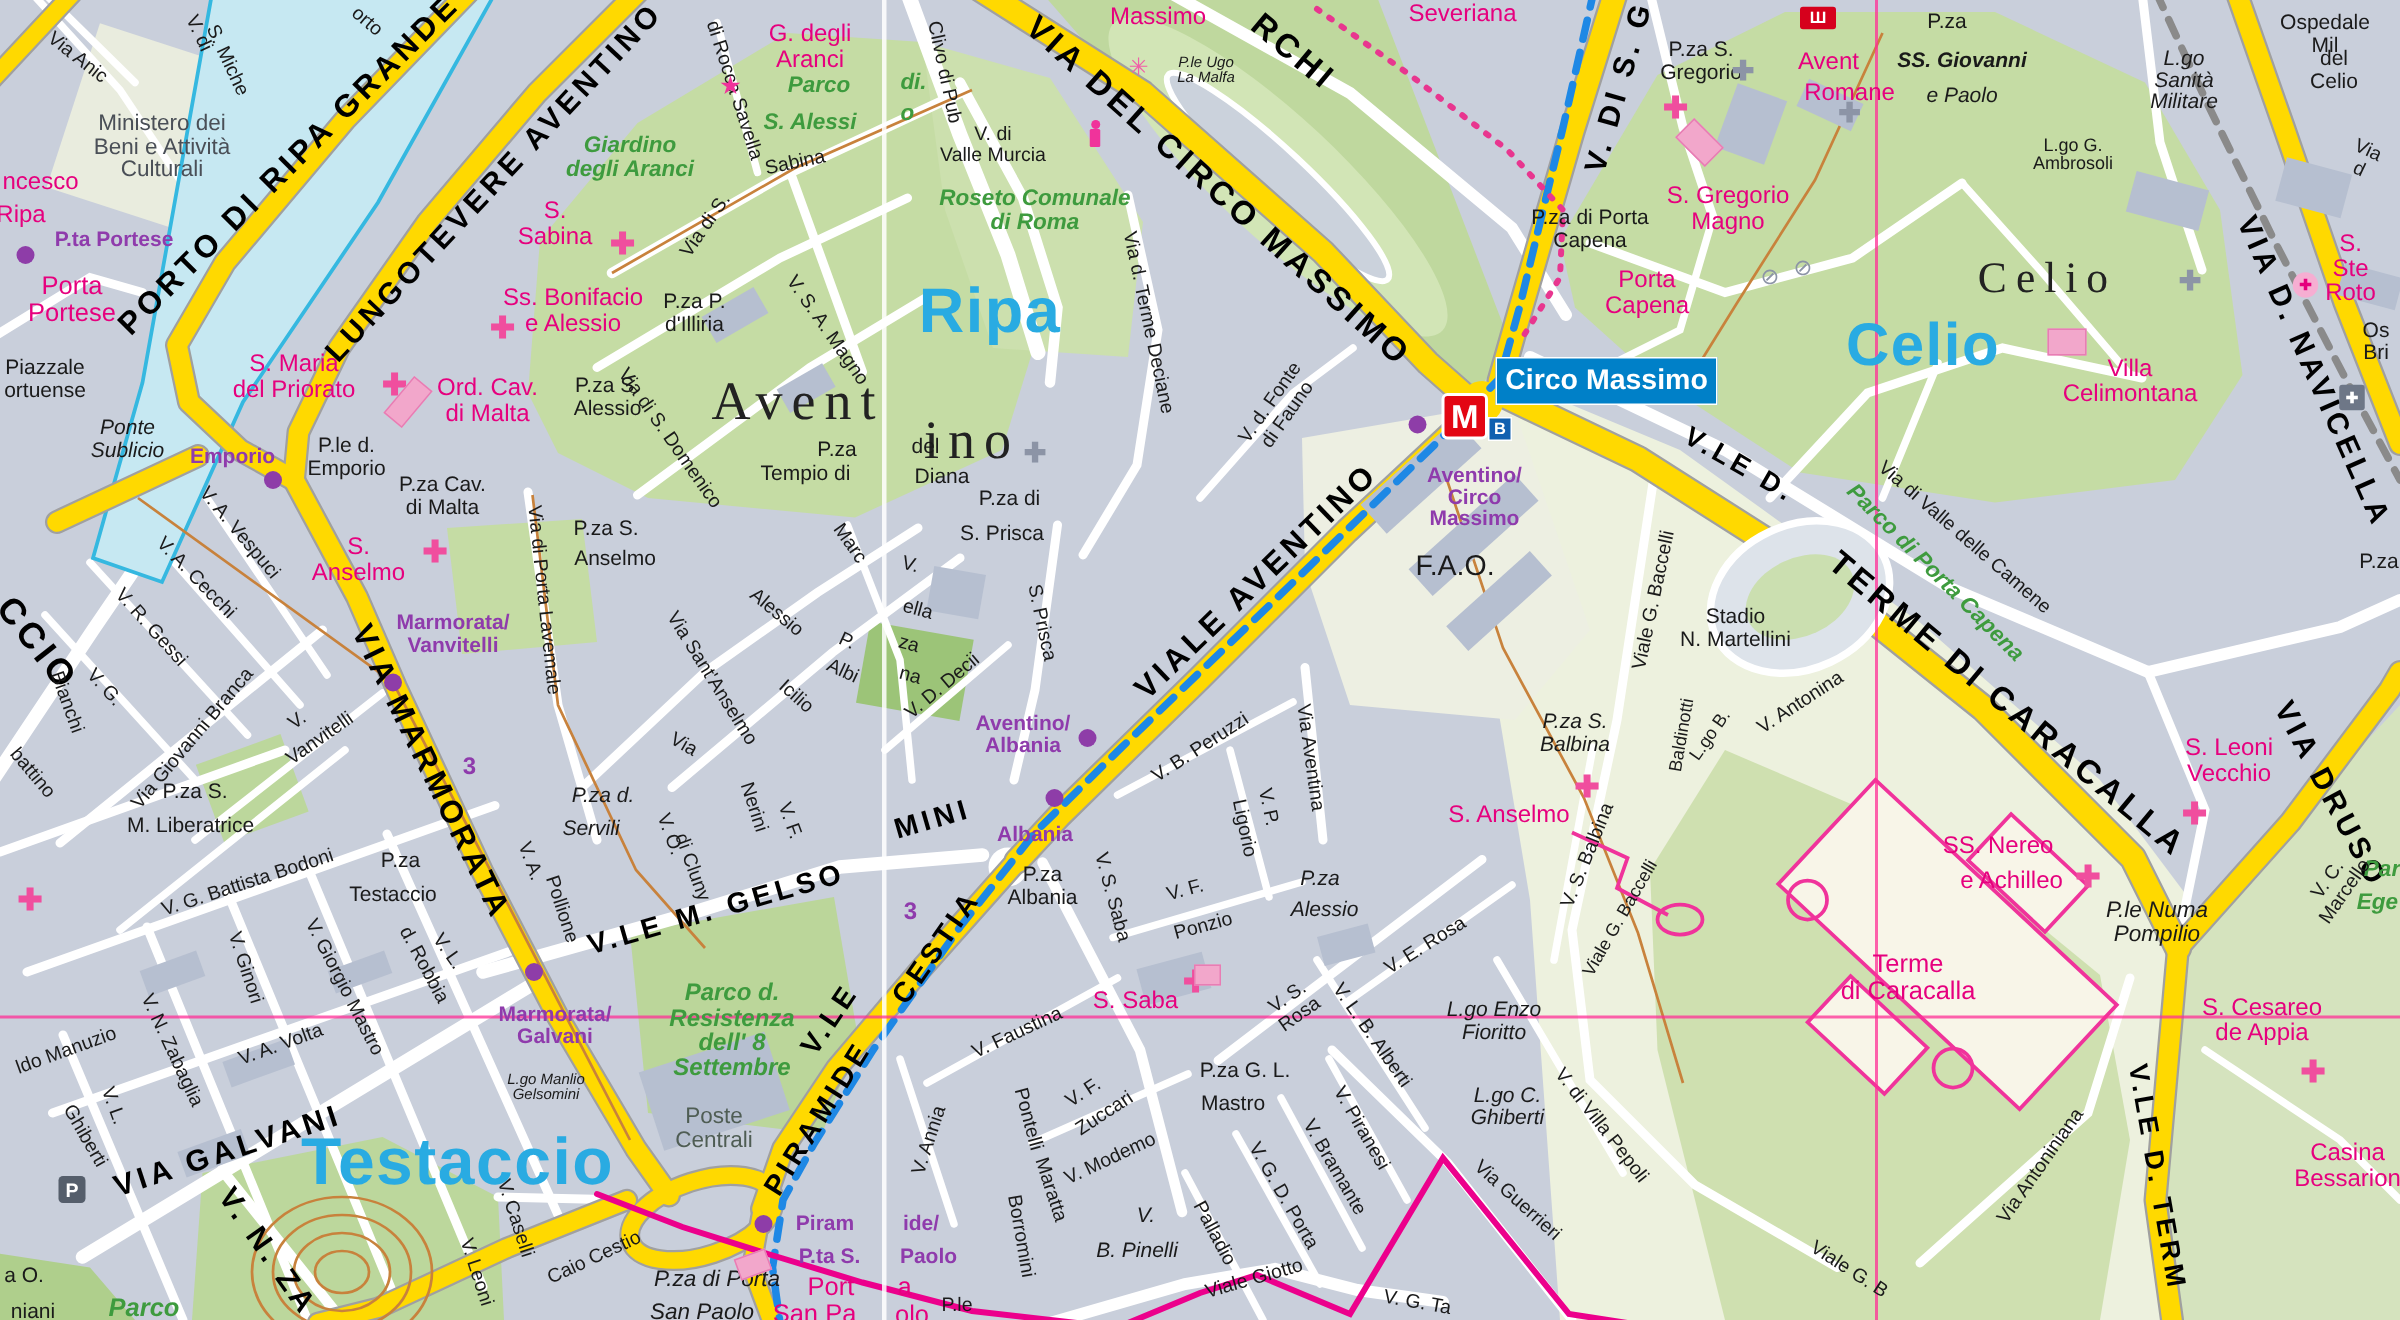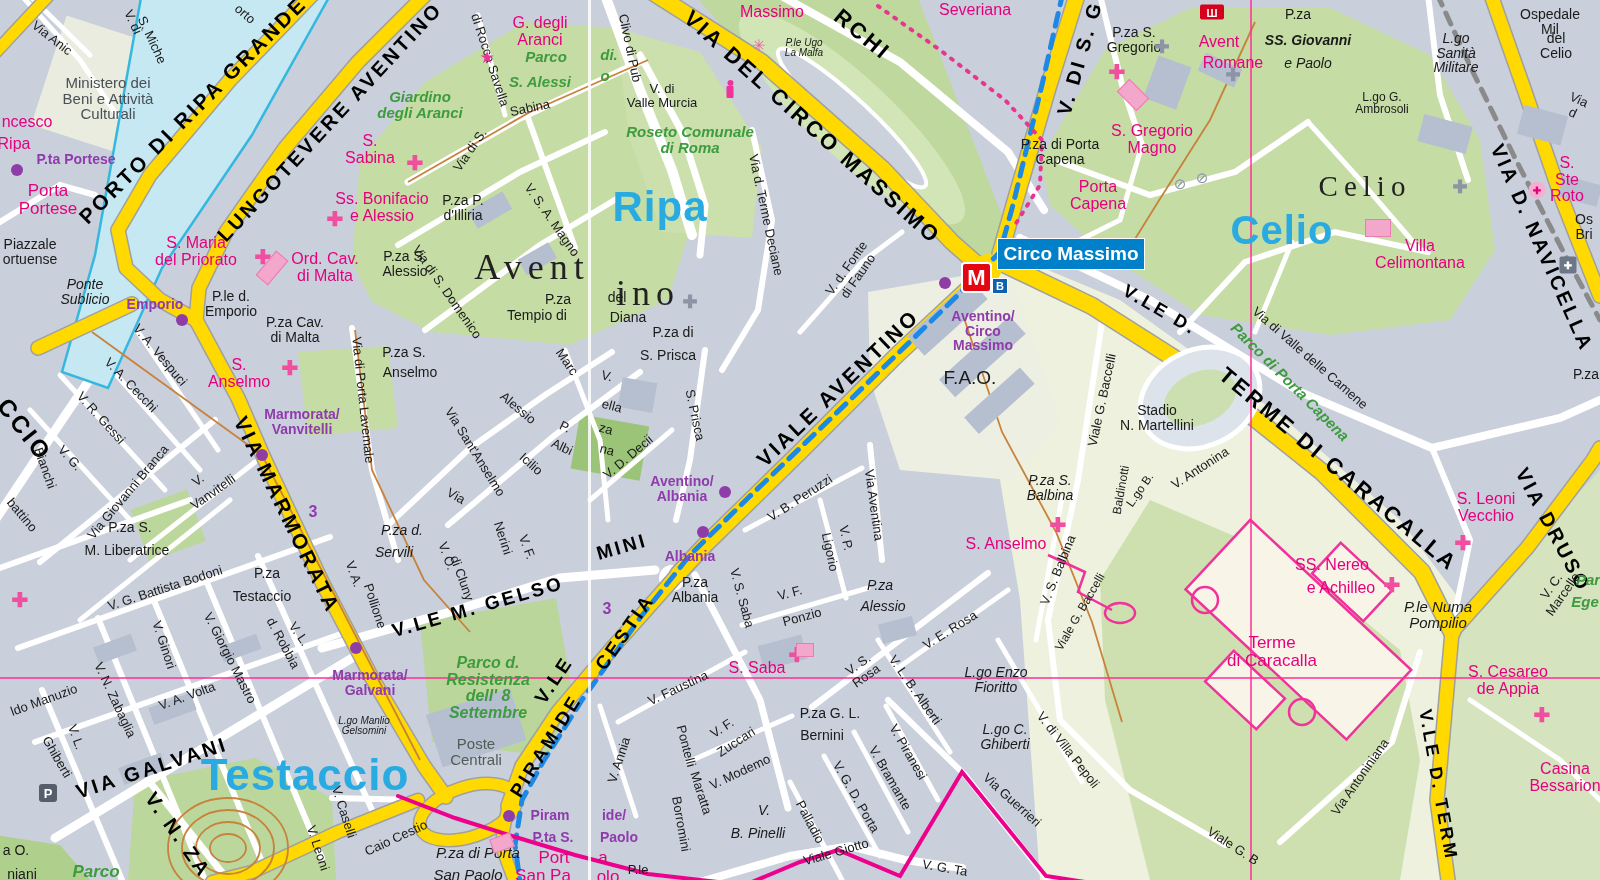--- a/index.html
+++ b/index.html
@@ -414,21 +414,21 @@
       <div class="lb st" style="left: 638px; top: 870px; font-size: 13px; transform: translate(-50%, -50%) rotate(0deg);">P.le</div>
       <div class="lb st" style="left: 945px; top: 868px; transform: translate(-50%, -50%) rotate(10deg);">V. G. Ta</div>
       <div class="lb st" style="left: 836px; top: 852px; transform: translate(-50%, -50%) rotate(-16deg);">Viale Giotto</div>
       <div class="lb st" style="left: 1012px; top: 800px; transform: translate(-50%, -50%) rotate(42deg);">Via Guerrieri</div>
       <div class="lb st" style="left: 1068px; top: 750px; transform: translate(-50%, -50%) rotate(52deg);">V. di Villa Pepoli</div>
       <div class="lb stI" style="left: 996px; top: 680px; font-size: 14px; transform: translate(-50%, -50%) rotate(0deg);">L.go Enzo
 Fioritto</div>
       <div class="lb stI" style="left: 1005px; top: 737px; font-size: 14px; transform: translate(-50%, -50%) rotate(0deg);">L.go C.
 Ghiberti</div>
       <div class="lb st" style="left: 830px; top: 713px; font-size: 14px; transform: translate(-50%, -50%) rotate(0deg);">P.za G. L.</div>
-      <div class="lb st" style="left: 822px; top: 735px; font-size: 14px; transform: translate(-50%, -50%) rotate(0deg);">Bernini</div>
+      <div class="lb st" style="left: 822px; top: 735px; font-size: 14px; transform: translate(-50%, -50%) rotate(0deg);">Mastro</div>
       <div class="lb big" style="left: 24px; top: 430px; font-size: 24px; transform: translate(-50%, -50%) rotate(52deg);">CCIO</div>
       <div class="lb st" style="left: 160px; top: 355px; transform: translate(-50%, -50%) rotate(50deg);">V. A. Vespuci</div>
       <div class="lb st" style="left: 131px; top: 385px; transform: translate(-50%, -50%) rotate(46deg);">V. A. Cecchi</div>
       <div class="lb st" style="left: 101px; top: 418px; transform: translate(-50%, -50%) rotate(48deg);">V. R. Gessi</div>
       <div class="lb st" style="left: 70px; top: 458px; transform: translate(-50%, -50%) rotate(48deg);">V. G.</div>
       <div class="lb st" style="left: 45px; top: 468px; transform: translate(-50%, -50%) rotate(70deg);">Bianchi</div>
       <div class="lb st" style="left: 22px; top: 515px; transform: translate(-50%, -50%) rotate(50deg);">battino</div>
       <div class="lb st" style="left: 128px; top: 492px; transform: translate(-50%, -50%) rotate(-50deg);">Via Giovanni Branca</div>
       <div class="lb st" style="left: 130px; top: 527px; font-size: 14px; transform: translate(-50%, -50%) rotate(0deg);">P.za S.</div>
       <div class="lb st" style="left: 127px; top: 550px; font-size: 14px; transform: translate(-50%, -50%) rotate(0deg);">M. Liberatrice</div>

